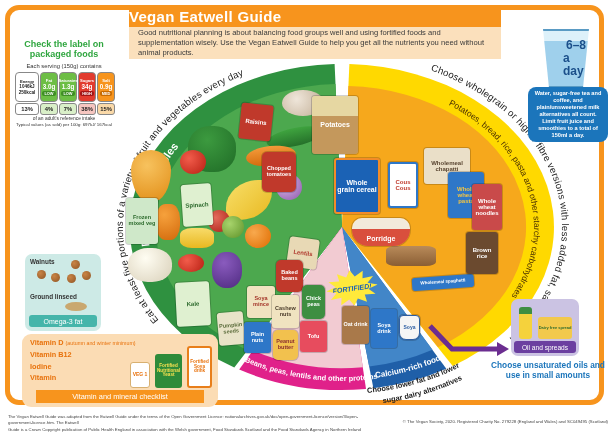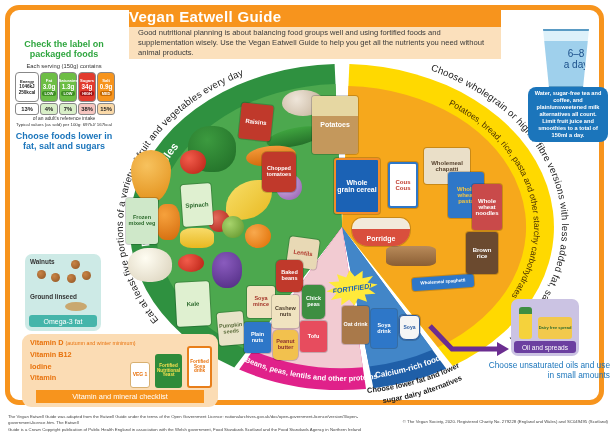--- a/index.html
+++ b/index.html
@@ -31,28 +31,28 @@
   .omega-bar{position:absolute;left:4px;right:4px;bottom:4px;height:12px;background:#45B5AA;border-radius:3px;color:#fff;font-size:7px;display:flex;align-items:center;justify-content:center;}
   .dot{position:absolute;border-radius:50%;background:radial-gradient(circle at 35% 35%,#C98445,#8F5524);}
   .seedpile{position:absolute;left:40px;top:48px;width:22px;height:9px;background:#C9A86F;border-radius:50%;}
   .vitbox{position:absolute;left:22px;top:334px;width:196px;height:73px;background:#FBDCB4;border-radius:9px;z-index:5;padding:5px 8px;box-sizing:border-box;}
   .vrow{font-size:7.3px;color:#E8720C;font-weight:bold;line-height:1.0;margin-bottom:4.5px;}
   .vnote{font-size:5.3px;font-weight:normal;color:#E8720C;}
   .vit-bar{position:absolute;left:14px;right:14px;bottom:4px;height:13px;background:#F7941D;border-radius:0;color:#fff;font-size:7.4px;display:flex;align-items:center;justify-content:center;}
   .prod{position:absolute;display:flex;align-items:center;justify-content:center;text-align:center;line-height:1.05;font-weight:bold;border-radius:3px;box-sizing:border-box;}
   
   .glass{position:absolute;left:541px;top:29px;width:46px;height:55px;background:linear-gradient(#DDF1FA 0 18%,#9FD0EC 18% 100%);border:2px solid #5A9BC4;clip-path:polygon(4% 0,96% 0,84% 100%,16% 100%);display:flex;flex-direction:column;align-items:center;justify-content:center;z-index:5;}
-  .glass span{color:#1B4F8A;font-weight:normal;font-size:10px;line-height:1.1;padding-left:20px;}
+  .glass span{color:#1B4F8A;font-weight:bold;font-size:12px;line-height:1.1;padding-left:20px;}
   .waterbox{position:absolute;left:528px;top:87px;width:80px;height:55px;background:#1B75BB;border-radius:8px;display:flex;align-items:center;justify-content:center;z-index:5;}
   .waterbox span{color:#fff;font-size:5.6px;font-weight:bold;text-align:center;line-height:1.25;padding:2px 4px;}
   .oilbox{position:absolute;left:511px;top:299px;width:68px;height:57px;background:#CBC3E3;border-radius:7px;z-index:5;}
   .oil-bar{position:absolute;left:3px;right:3px;bottom:3px;height:12px;background:#6B3FA0;border-radius:3px;color:#fff;font-size:6.6px;display:flex;align-items:center;justify-content:center;}
   .bottle{position:absolute;left:8px;top:8px;width:13px;height:32px;background:linear-gradient(#3E8E41 0 22%,#F5D23C 22% 100%);border-radius:3px;}
   .tub{position:absolute;left:27px;top:18px;width:34px;height:22px;background:#F2C94C;border-radius:3px;display:flex;align-items:center;justify-content:center;color:#2E6B2E;font-size:4px;font-weight:bold;text-align:center;line-height:1.1;}
-  .oil-advice{position:absolute;left:486px;top:361px;width:124px;text-align:right;color:#1B75BB;font-weight:normal;font-size:8.3px;line-height:1.2;z-index:5;}
+  .oil-advice{position:absolute;left:486px;top:361px;width:124px;text-align:center;color:#1B75BB;font-weight:bold;font-size:8.3px;line-height:1.2;z-index:5;}
   
   svg.plate{position:absolute;left:0;top:0;z-index:2;}
   svg text{font-family:"Liberation Sans",sans-serif;}
   .pkg{position:absolute;z-index:4;display:flex;align-items:center;justify-content:center;text-align:center;font-weight:bold;line-height:1.05;border-radius:3px;box-shadow:0 0 0 1px rgba(0,0,0,.18);box-sizing:border-box;padding:1px;}
   .blob{position:absolute;z-index:3;border-radius:50%;}
   .burst{position:absolute;z-index:4;background:#FFE93B;color:#1B62B5;font-style:italic;font-weight:bold;font-size:7px;display:flex;align-items:center;justify-content:center;transform:rotate(-8deg);clip-path:polygon(100% 50%,80.9% 58.3%,93.3% 75%,72.6% 72.6%,75% 93.3%,58.3% 80.9%,50% 100%,41.7% 80.9%,25% 93.3%,27.4% 72.6%,6.7% 75%,19.1% 58.3%,0% 50%,19.1% 41.7%,6.7% 25%,27.4% 27.4%,25% 6.7%,41.7% 19.1%,50% 0%,58.3% 19.1%,75% 6.7%,72.6% 27.4%,93.3% 25%,80.9% 41.7%);}
   .footer-l{position:absolute;left:8px;top:414px;width:370px;font-size:4.3px;color:#444;line-height:1.5;z-index:5;}
   .footer-r{position:absolute;left:380px;top:419px;width:228px;font-size:4.3px;color:#444;text-align:right;z-index:5;}
 </style>
 </head>
@@ -107,21 +107,20 @@
       <div class="pill c" style="background:#F7941D">
         <span class="pname">Salt</span>
         <span class="pval">0.9g</span>
         <span class="plev" style="background:#C76A00">MED</span>
       </div>
       <div class="ppct" style="background:#FAD9A8">15%</div>
     </div>
   </div>
   <div class="lp-foot1">of an adult's reference intake</div>
   <div class="lp-foot2">Typical values (as sold) per 100g: 697kJ/ 167kcal</div>
-  <div class="lp-blue">Choose foods lower in fat, salt and sugars</div>
 
   <div class="omega">
     <div class="t">Walnuts</div>
     <div class="dot" style="left:46px;top:6px;width:9px;height:9px"></div>
     <div class="dot" style="left:12px;top:16px;width:9px;height:9px"></div>
     <div class="dot" style="left:26px;top:19px;width:9px;height:9px"></div>
     <div class="dot" style="left:42px;top:20px;width:9px;height:9px"></div>
     <div class="dot" style="left:57px;top:17px;width:9px;height:9px"></div>
     <div class="t" style="margin-top:28px">Ground linseed</div>
     <div class="seedpile"></div>

